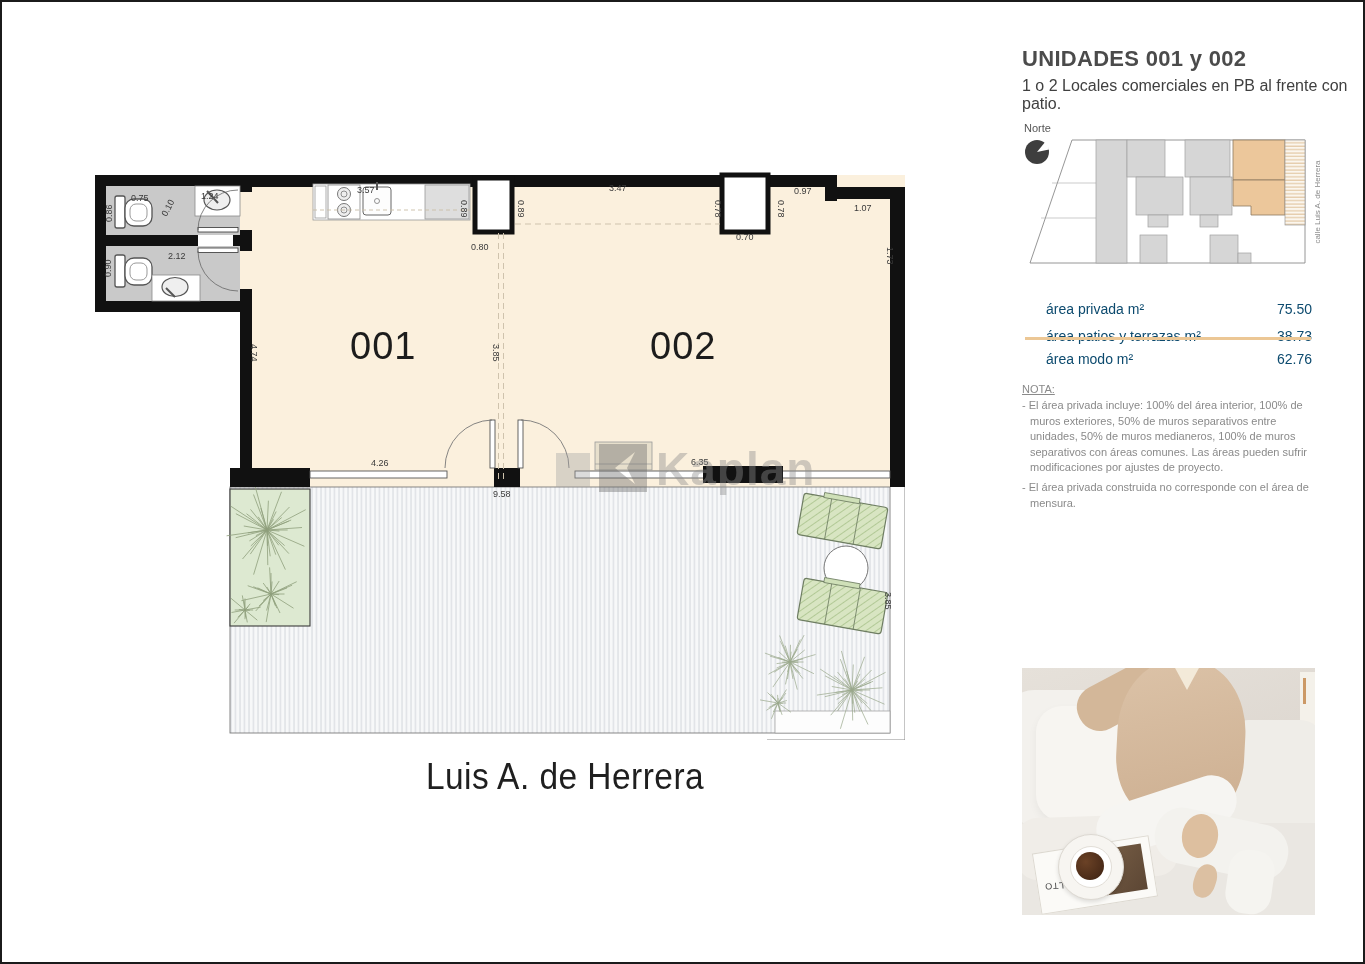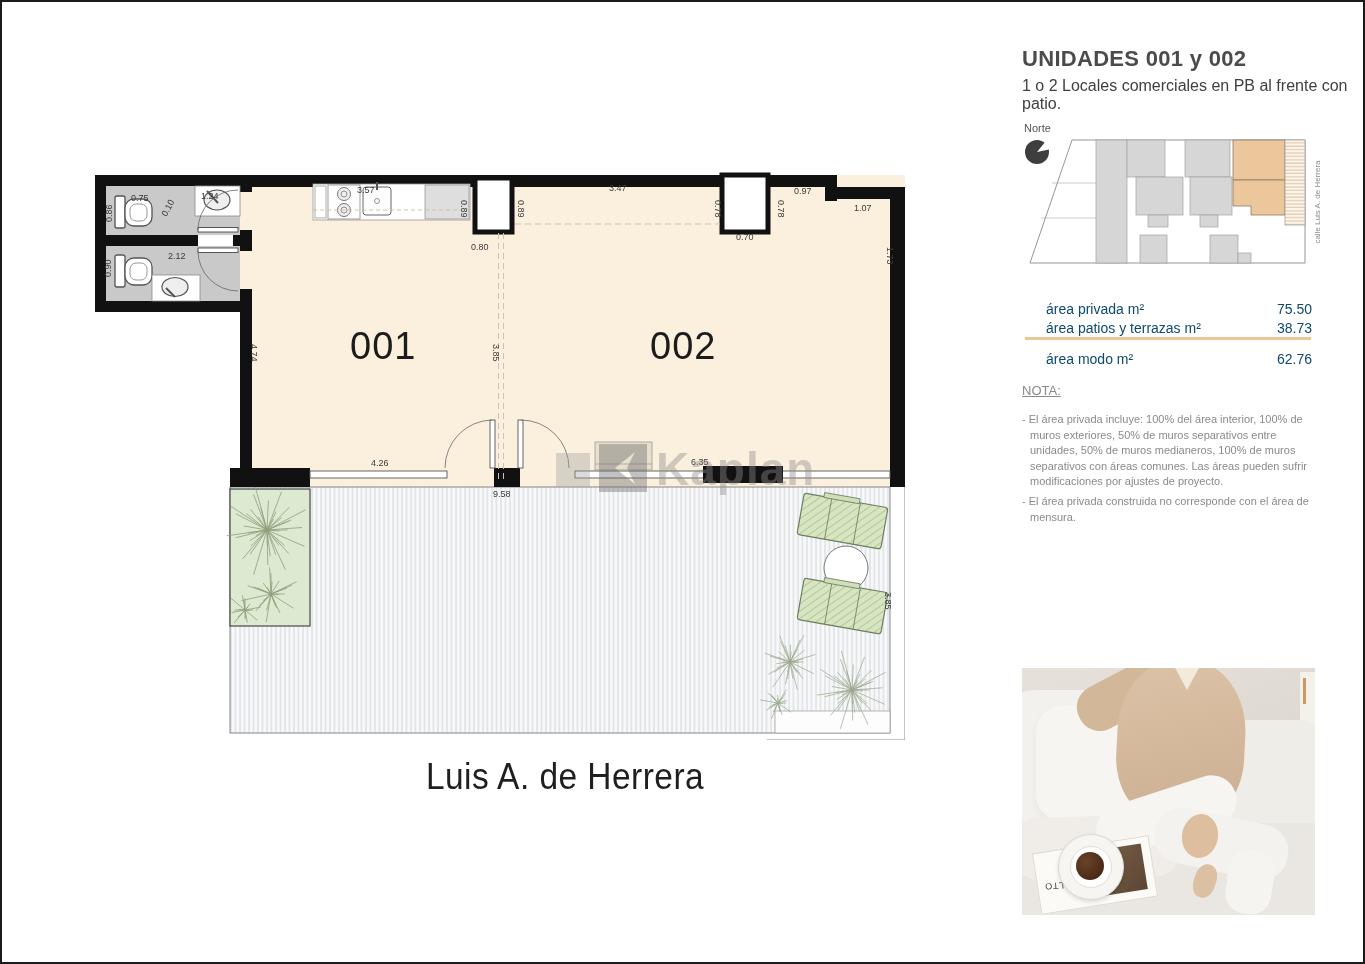--- a/index.html
+++ b/index.html
@@ -18,21 +18,21 @@
   .rp-sub{position:absolute;left:1022px;top:77px;font-size:16px;color:#404040;}
   #siteplan{position:absolute;left:1022px;top:118px;width:320px;height:160px;}
   .sp-street{font-size:8px;fill:#8a8a8a;}
   .north-label{font-size:11px;fill:#555;}
   
   .area-row{position:absolute;left:1038px;width:266px;font-size:14px;color:#0c4a6e;margin-left:8px;}
   .area-row .val{position:absolute;right:0;top:0;}
   .area-divider{position:absolute;left:1025px;top:337px;width:286px;height:3px;background:#ecc795;}
   
   #nota{position:absolute;left:1022px;top:383px;width:298px;color:#8a8a8a;}
-  #nota .nota-title{font-size:13px;margin-bottom:14px;text-decoration:underline;}
+  #nota .nota-title{font-size:11px;margin-bottom:3px;text-decoration:underline;}
   #nota .nota-item{font-size:11px;line-height:1.42;margin-bottom:4px;padding-left:8px;text-indent:-8px;}
   
   #street-title{position:absolute;left:300px;top:756px;width:530px;text-align:center;
      font-size:36px;font-weight:300;color:#1f1f1f;transform:scaleX(.93);letter-spacing:.5px;}
   
   #photo{position:absolute;left:1022px;top:668px;width:293px;height:247px;overflow:hidden;
          background:linear-gradient(160deg,#e6e1da 0%,#dcd6cf 60%,#d5cfc8 100%);}
   #photo div{position:absolute;}
   .ph-poster{right:0;top:4px;width:15px;height:70px;background:#f4f1ea;}
   .ph-poster:after{content:"";position:absolute;left:3px;top:6px;width:3px;height:26px;background:#c96;}
@@ -451,21 +451,21 @@
       <polygon points="211,62 263,62 263,97 229,97 229,88 211,88"></polygon>
     </g>
     <rect x="263" y="22" width="20" height="85" fill="url(#thatch)" stroke="#999" stroke-width="0.7"></rect>
     <text class="sp-street" transform="rotate(-90 298 84)" x="298" y="84" text-anchor="middle">calle Luis A. de Herrera</text>
   </svg>
 
   <div class="area-row" style="top:301px">
     <span>área privada m²</span>
     <span class="val">75.50</span>
   </div>
-  <div class="area-row" style="top:320px">
+  <div class="area-row" style="top:328px">
     <span>área patios y terrazas m²</span>
     <span class="val">38.73</span>
   </div>
   <div class="area-divider"></div>
   <div class="area-row" style="top:351px">
     <span>área modo m²</span>
     <span class="val">62.76</span>
   </div>
 
   <div id="nota">

